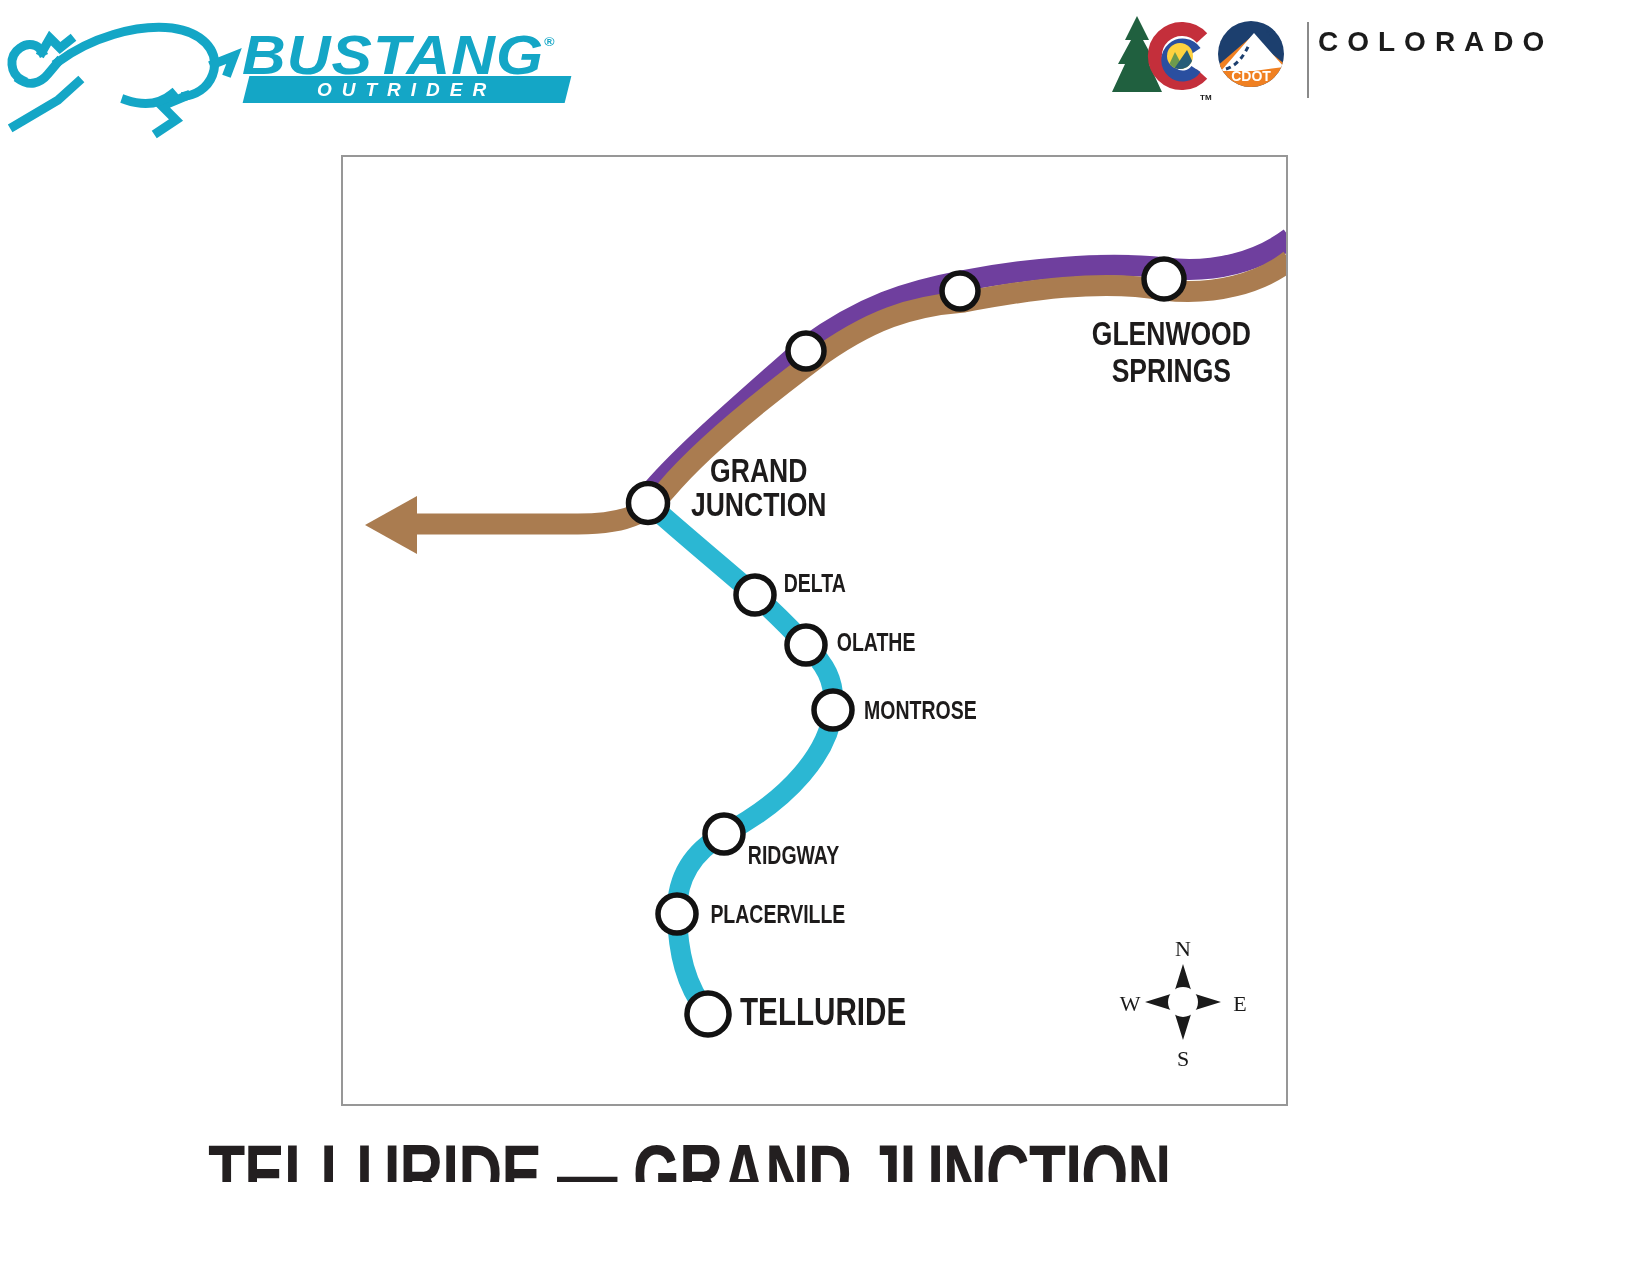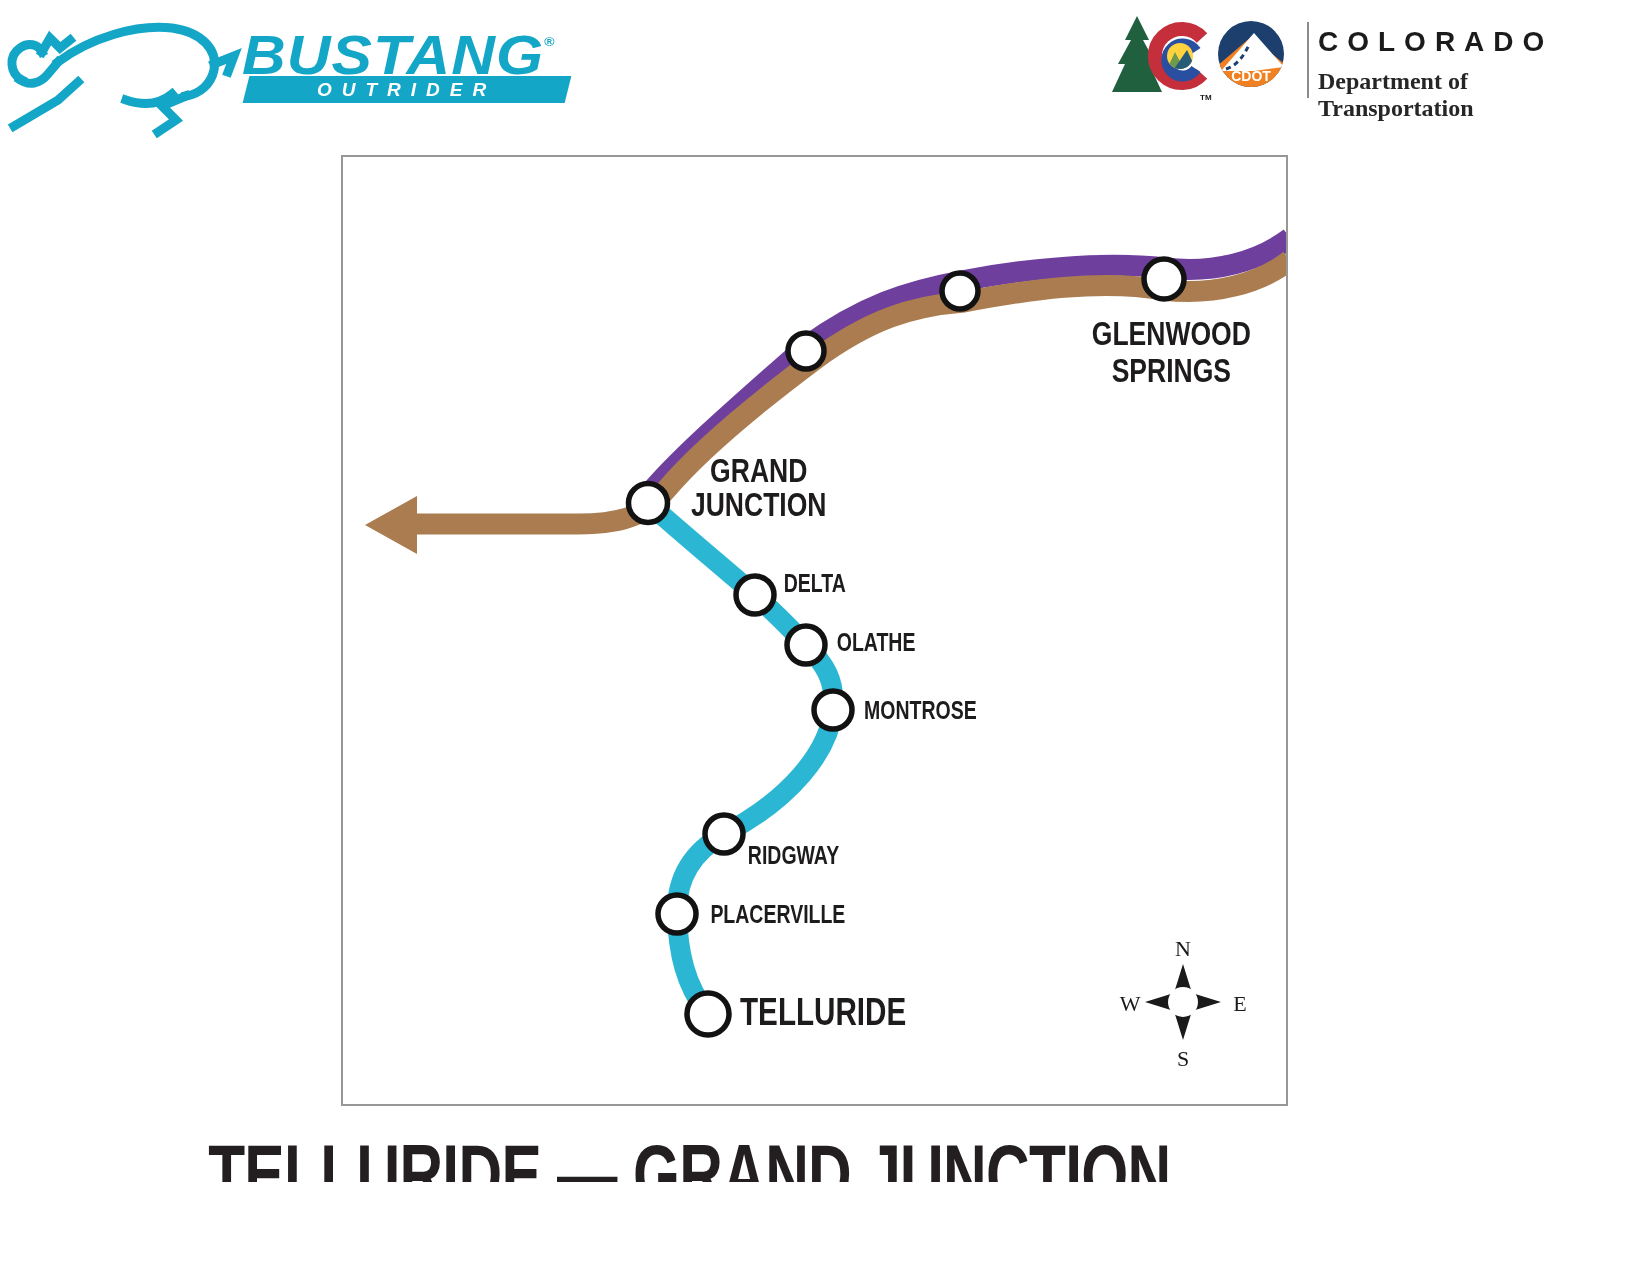--- a/index.html
+++ b/index.html
@@ -95,21 +95,20 @@
       <g clip-path="url(#cdotClip)">
         <path d="M0,48 L35,18 L70,46 L70,70 L0,70 Z" fill="#f08021"></path>
         <path d="M5,52 L38,14 L68,48 L38,52 Z" fill="#ffffff"></path>
         <path d="M10,50 C22,46 28,36 33,26" stroke="#1c3f6e" stroke-width="3" fill="none" stroke-dasharray="5 4"></path>
       </g>
       <text x="50" y="17" font-size="12" fill="#1c3f6e">✈</text>
       <text x="35" y="62" text-anchor="middle" font-size="14" font-weight="bold" fill="#ffffff">CDOT</text>
     </svg>
     <div class="co-divider"></div>
     <div class="co-name">COLORADO</div>
-    <div class="co-dept">Department of Transportation</div>
   </div>
 
   <div class="map-box">
     <svg width="943" height="947" viewBox="0 0 943 947">
 
       <path d="M305,346 C340,377 376,407 412,438 C430,454 446,470 463,488
                C481,506 493,523 490,553 C486,594 448,642 381,677
                C351,694 333,719 334,757 C335,795 342,828 365,857" stroke="#2bb7d3" stroke-width="20" fill="none"></path>
 
       <path d="M310,332 C345,292 398,247 462,190 C520,148 565,134 618,124

